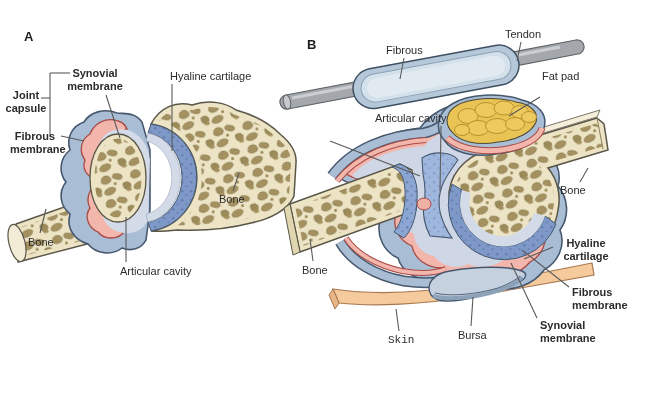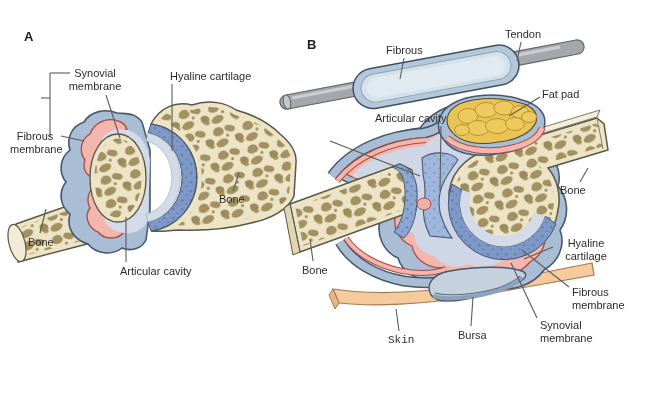--- a/index.html
+++ b/index.html
@@ -1,20 +1,20 @@
 <!DOCTYPE html>
 <html><head>
 <meta charset="utf-8">
 <style>
   html,body{margin:0;padding:0;background:#ffffff;}
   .stage{position:relative;width:650px;height:408px;background:#ffffff;overflow:hidden;
          font-family:"Liberation Sans", sans-serif;}
   .stage svg{position:absolute;left:0;top:0;}
   .lbl{position:absolute;font-size:11px;line-height:13px;color:#2c2c2c;white-space:nowrap;}
-  .wrap{white-space:normal;}
+  .wrap{white-space:normal;font-weight:bold;}
   .panel-letter{font-weight:bold;font-size:13px;color:#1d1d1d;}
 </style>
 </head>
 <body>
 
 <div class="stage">
 
 <svg width="650" height="408" viewBox="0 0 650 408">
   <defs>
     <pattern id="trab" width="30" height="24" patternUnits="userSpaceOnUse" patternTransform="rotate(-12)">
@@ -224,30 +224,31 @@
     <path d="M553,247 L524,259"></path>
     <path d="M569,287 L522,250"></path>
     <path d="M537,318 L511,263"></path>
     <path d="M399,331 L396,309"></path>
     <path d="M471,326 L473,297"></path>
   </g>
 </svg>
 
 <div class="lbl panel-letter" style="left:24px;top:30px;">A</div>
 <div class="lbl wrap" style="left:63px;top:67px;width:64px;text-align:center;">Synovial membrane</div>
+<div class="lbl wrap" style="left:2px;top:89px;width:48px;text-align:center;">Joint capsule</div>
 <div class="lbl wrap" style="left:10px;top:130px;width:50px;text-align:center;">Fibrous membrane</div>
 <div class="lbl" style="left:170px;top:70px;">Hyaline cartilage</div>
 <div class="lbl" style="left:219px;top:193px;">Bone</div>
 <div class="lbl" style="left:28px;top:236px;">Bone</div>
 <div class="lbl" style="left:120px;top:265px;">Articular cavity</div>
 
 <div class="lbl panel-letter" style="left:307px;top:38px;">B</div>
 <div class="lbl" style="left:386px;top:44px;">Fibrous</div>
 <div class="lbl" style="left:505px;top:28px;">Tendon</div>
-<div class="lbl" style="left:542px;top:88px;">Fat pad</div>
+<div class="lbl" style="left:542px;top:70px;">Fat pad</div>
 <div class="lbl" style="left:375px;top:112px;">Articular cavity</div>
 <div class="lbl" style="left:302px;top:264px;">Bone</div>
 <div class="lbl" style="left:560px;top:184px;">Bone</div>
 <div class="lbl wrap" style="left:556px;top:237px;width:60px;text-align:center;">Hyaline cartilage</div>
 <div class="lbl wrap" style="left:572px;top:286px;width:62px;text-align:left;">Fibrous membrane</div>
 <div class="lbl wrap" style="left:540px;top:319px;width:62px;text-align:left;">Synovial membrane</div>
 <div class="lbl" style="left:388px;top:334px;font-family:Liberation Mono, monospace;">Skin</div>
 <div class="lbl" style="left:450px;top:329px;padding-left:8px;">Bursa</div>
 
 </div>

